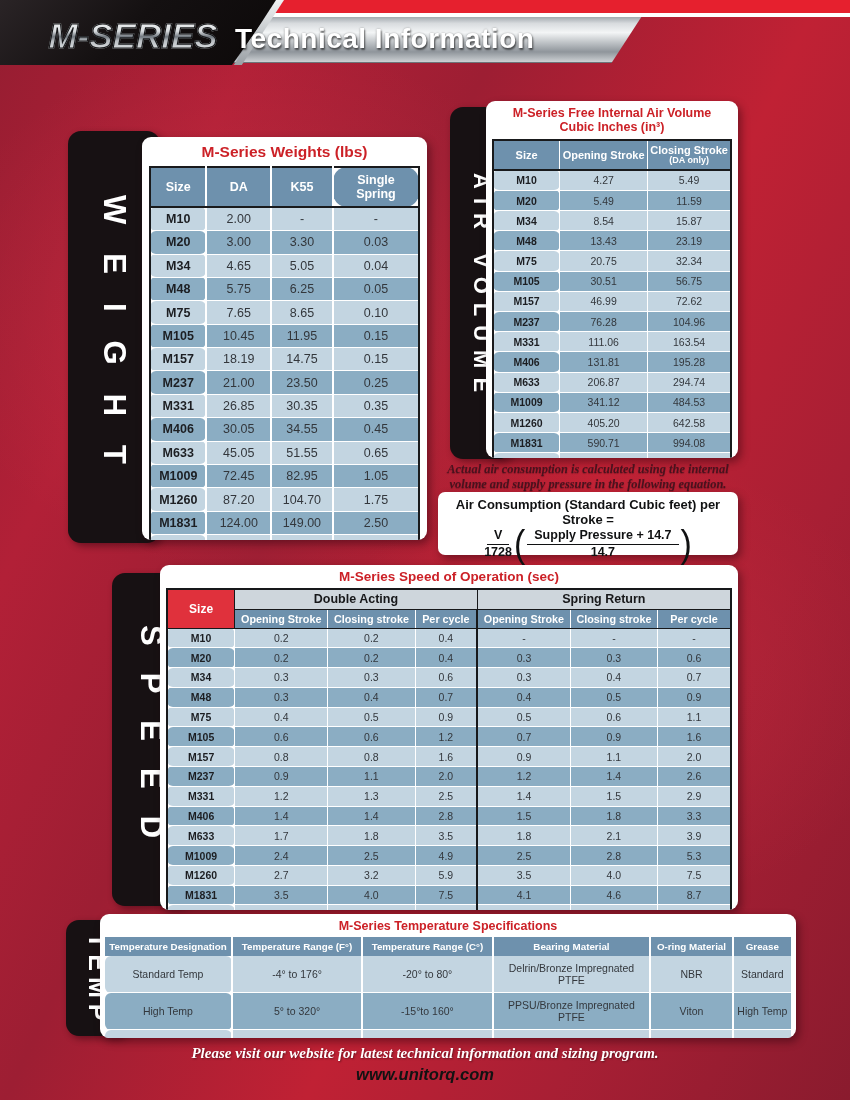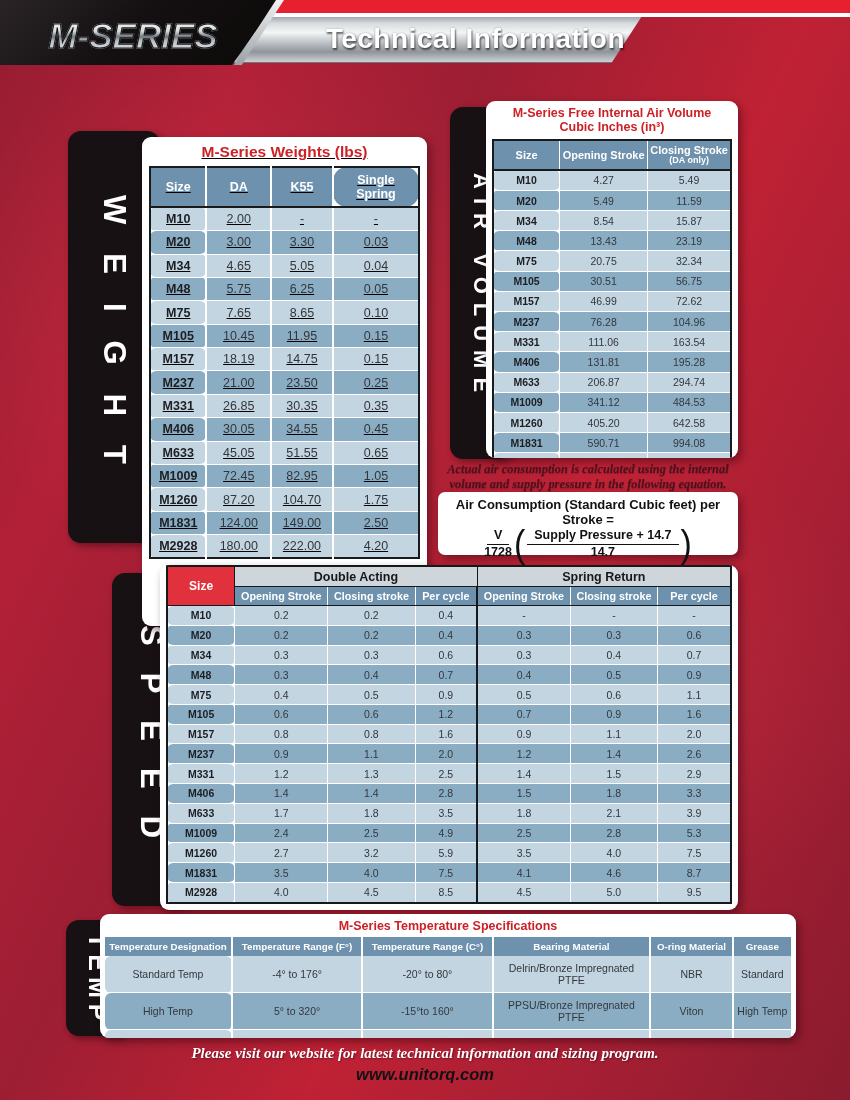--- a/index.html
+++ b/index.html
@@ -35,21 +35,21 @@
   }
   .brand {
     position:absolute; left:28px; top:16px; width:210px; z-index:5; text-align:center;
     font-size:35px; font-weight:bold; font-style:italic; letter-spacing:0px;
     background:linear-gradient(180deg,#ffffff 0%,#d7dbde 38%,#70777e 52%,#b9bec2 62%,#f2f4f5 100%);
     -webkit-background-clip:text; background-clip:text; color:transparent;
     -webkit-text-stroke:1.2px #17181a;
     text-shadow:none;
   }
   .banner-text {
-    position:absolute; left:235px; top:23px; width:390px; z-index:5; text-align:right;
+    position:absolute; left:235px; top:23px; width:390px; z-index:5; text-align:left;
     font-size:28px; font-weight:bold; color:#ffffff; letter-spacing:.5px;
     text-shadow:1px 2px 2px rgba(0,0,0,.55), 0 0 2px rgba(0,0,0,.35);
   }
 
   
   .vtab {
     position:absolute; z-index:1; background:#171113; border-radius:13px;
     box-shadow:3px 3px 7px rgba(30,0,8,.45);
     display:flex; align-items:center; justify-content:flex-start;
   }
@@ -70,21 +70,21 @@
   thead th { background:#6e91ad; color:#ffffff; font-weight:bold; }
   tbody tr:nth-child(odd)  td { background:#c3d5e1; }
   tbody tr:nth-child(even) td { background:#8badc3; }
   tbody td { color:#33373c; border-right:1px solid rgba(255,255,255,.9); border-bottom:1px solid rgba(255,255,255,.85); }
   tbody td:last-child { border-right:none; }
   tbody td:first-child { font-weight:bold; color:#1c1e22;border-radius:6px; }
 
   
   #tab-weight  { left:68px; top:131px; width:92px; height:412px; }
   #tab-weight span { font-size:31px; letter-spacing:29px; padding-top:14px; }
-  #panel-weight{ left:142px; top:137px; width:285px; height:489px;text-decoration:underline; }
+  #panel-weight{ left:142px; top:137px; width:285px; height:403px; }
   #panel-weight .panel-title { font-size:15.5px; padding:6px 0 5px; }
   .weight-table { width:271px; margin:0 7px; border:2px solid #191a1c; }
   .weight-table thead th { font-size:12.5px; padding:5px 2px; border-bottom:2px solid #191a1c; border-right:2px solid rgba(255,255,255,.85); }
   .weight-table thead th:last-child { border-right:none;border-radius:14px; }
   .weight-table tbody td { font-size:12.5px; padding:4.2px 2px; border-right:2px solid rgba(255,255,255,.85); }
   .weight-table tbody td:last-child { border-right:none; }
 
   
   #tab-air  { left:450px; top:107px; width:62px; height:352px; }
   #tab-air span { font-size:22px; letter-spacing:9px; padding-top:8px; }
@@ -398,20 +398,21 @@
         <span>14.7</span>
       </div>
       <span class="paren">)</span>
     </div>
   </div>
 
   <div class="vtab" id="tab-speed">
     <span>SPEED</span>
   </div>
   <div class="panel" id="panel-speed">
+    <div class="panel-title">M-Series Speed of Operation (sec)</div>
     <table class="speed-table">
       <colgroup>
         <col style="width:12%">
           <col style="width:16.5%">
           <col style="width:15.5%">
           <col style="width:11%">
         <col style="width:16.5%">
           <col style="width:15.5%">
           <col style="width:13%">
       </colgroup>

